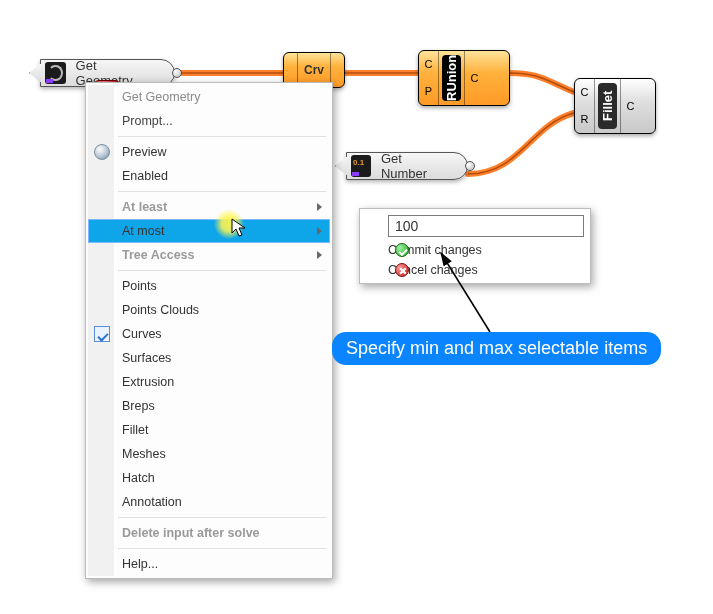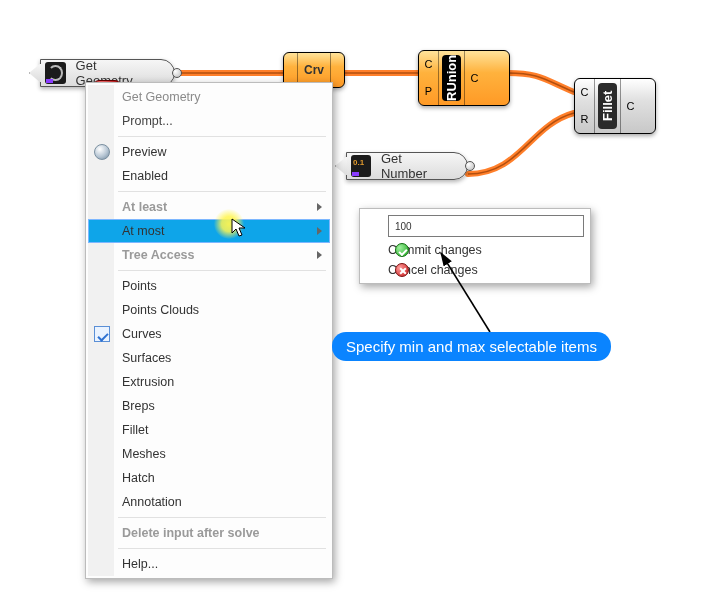--- a/index.html
+++ b/index.html
@@ -277,21 +277,21 @@
     background: #fff;
     border: 1px solid #bcbcbc;
     box-shadow: 2px 3px 8px rgba(0,0,0,.35);
     padding: 6px 6px 6px 28px;
   }
   .popup input {
     width: 100%;
     height: 22px;
     border: 1px solid #7a7a7a;
     padding: 0 6px;
-    font-size: 10px;
+    font-size: 14px;
     color: #333;
     outline: none;
     background: #fff;
   }
   .popup .row {
     display: flex;
     align-items: center;
     margin-top: 6px;
     gap: 6px;
     font-size: 12.5px;
@@ -316,21 +316,21 @@
     pointer-events: none;
   }
 
   
   .callout {
     position: absolute;
     left: 332px;
     top: 332px;
     background: #0a84ff;
     color: #fff;
-    font-size: 15px;
+    font-size: 18px;
     padding: 6px 14px;
     border-radius: 14px;
   }
 
   
   .cursor {
     position: absolute;
     width: 16px;
     height: 20px;
     pointer-events: none;

